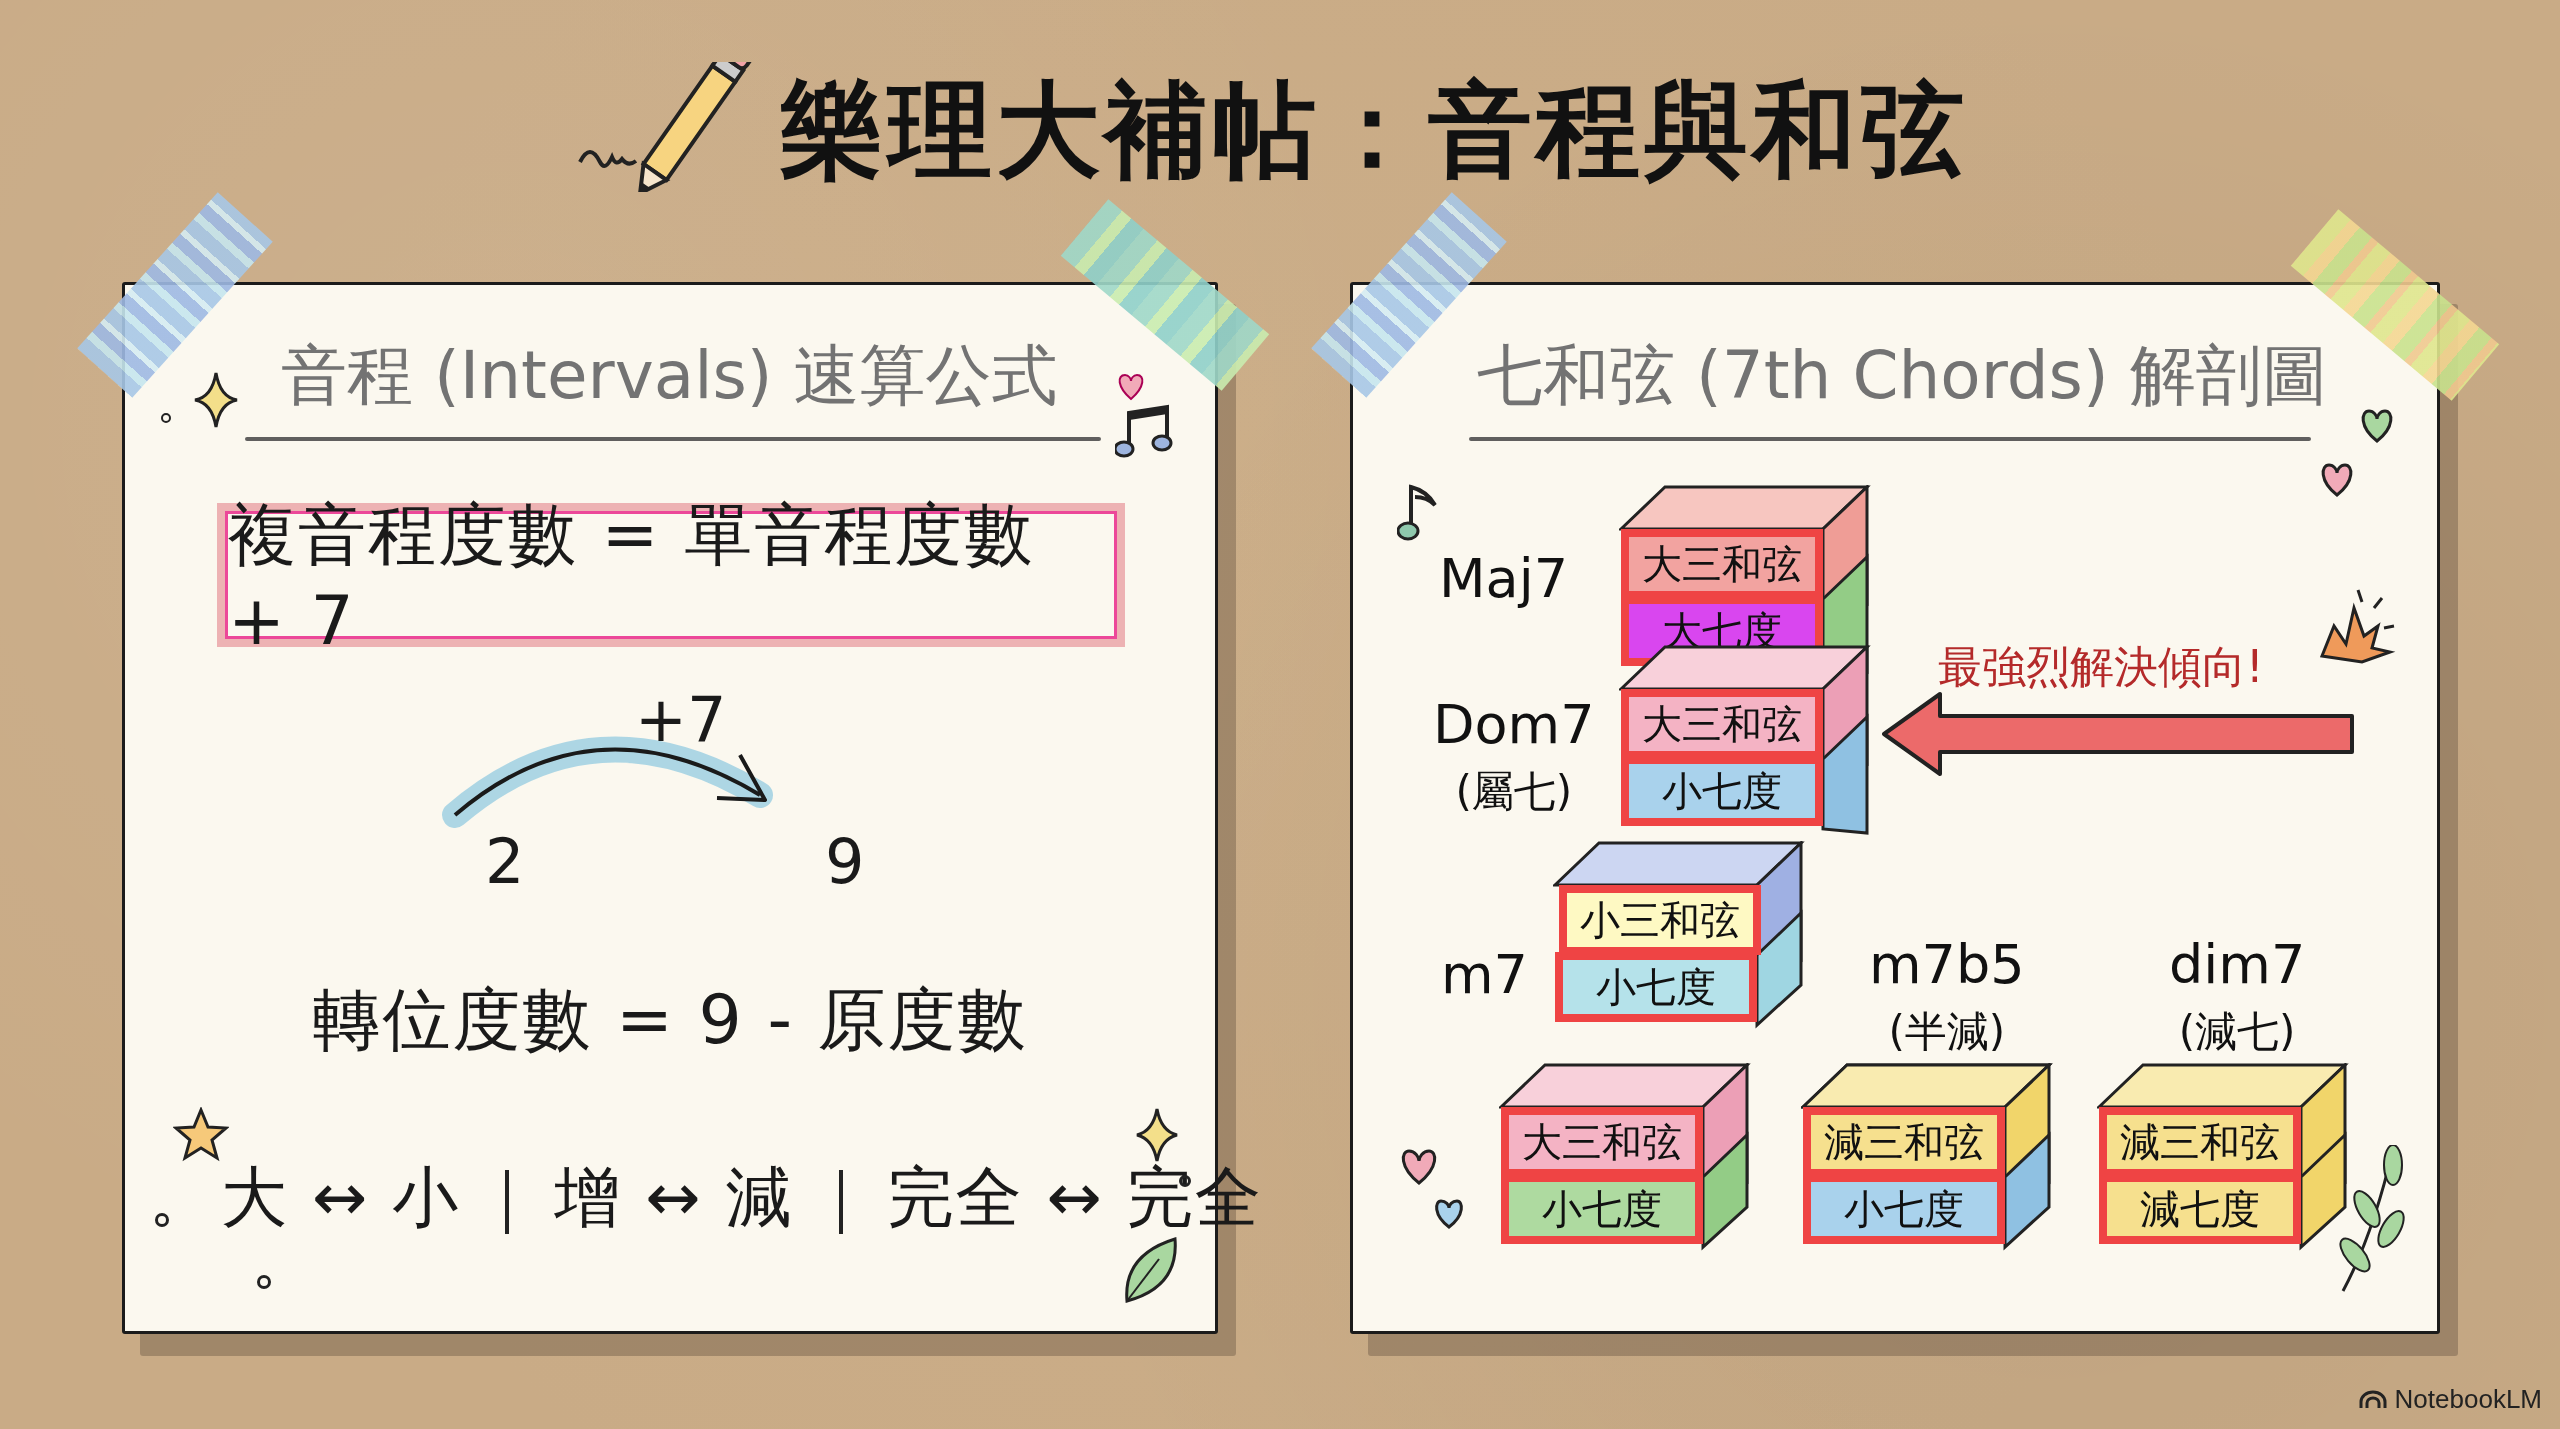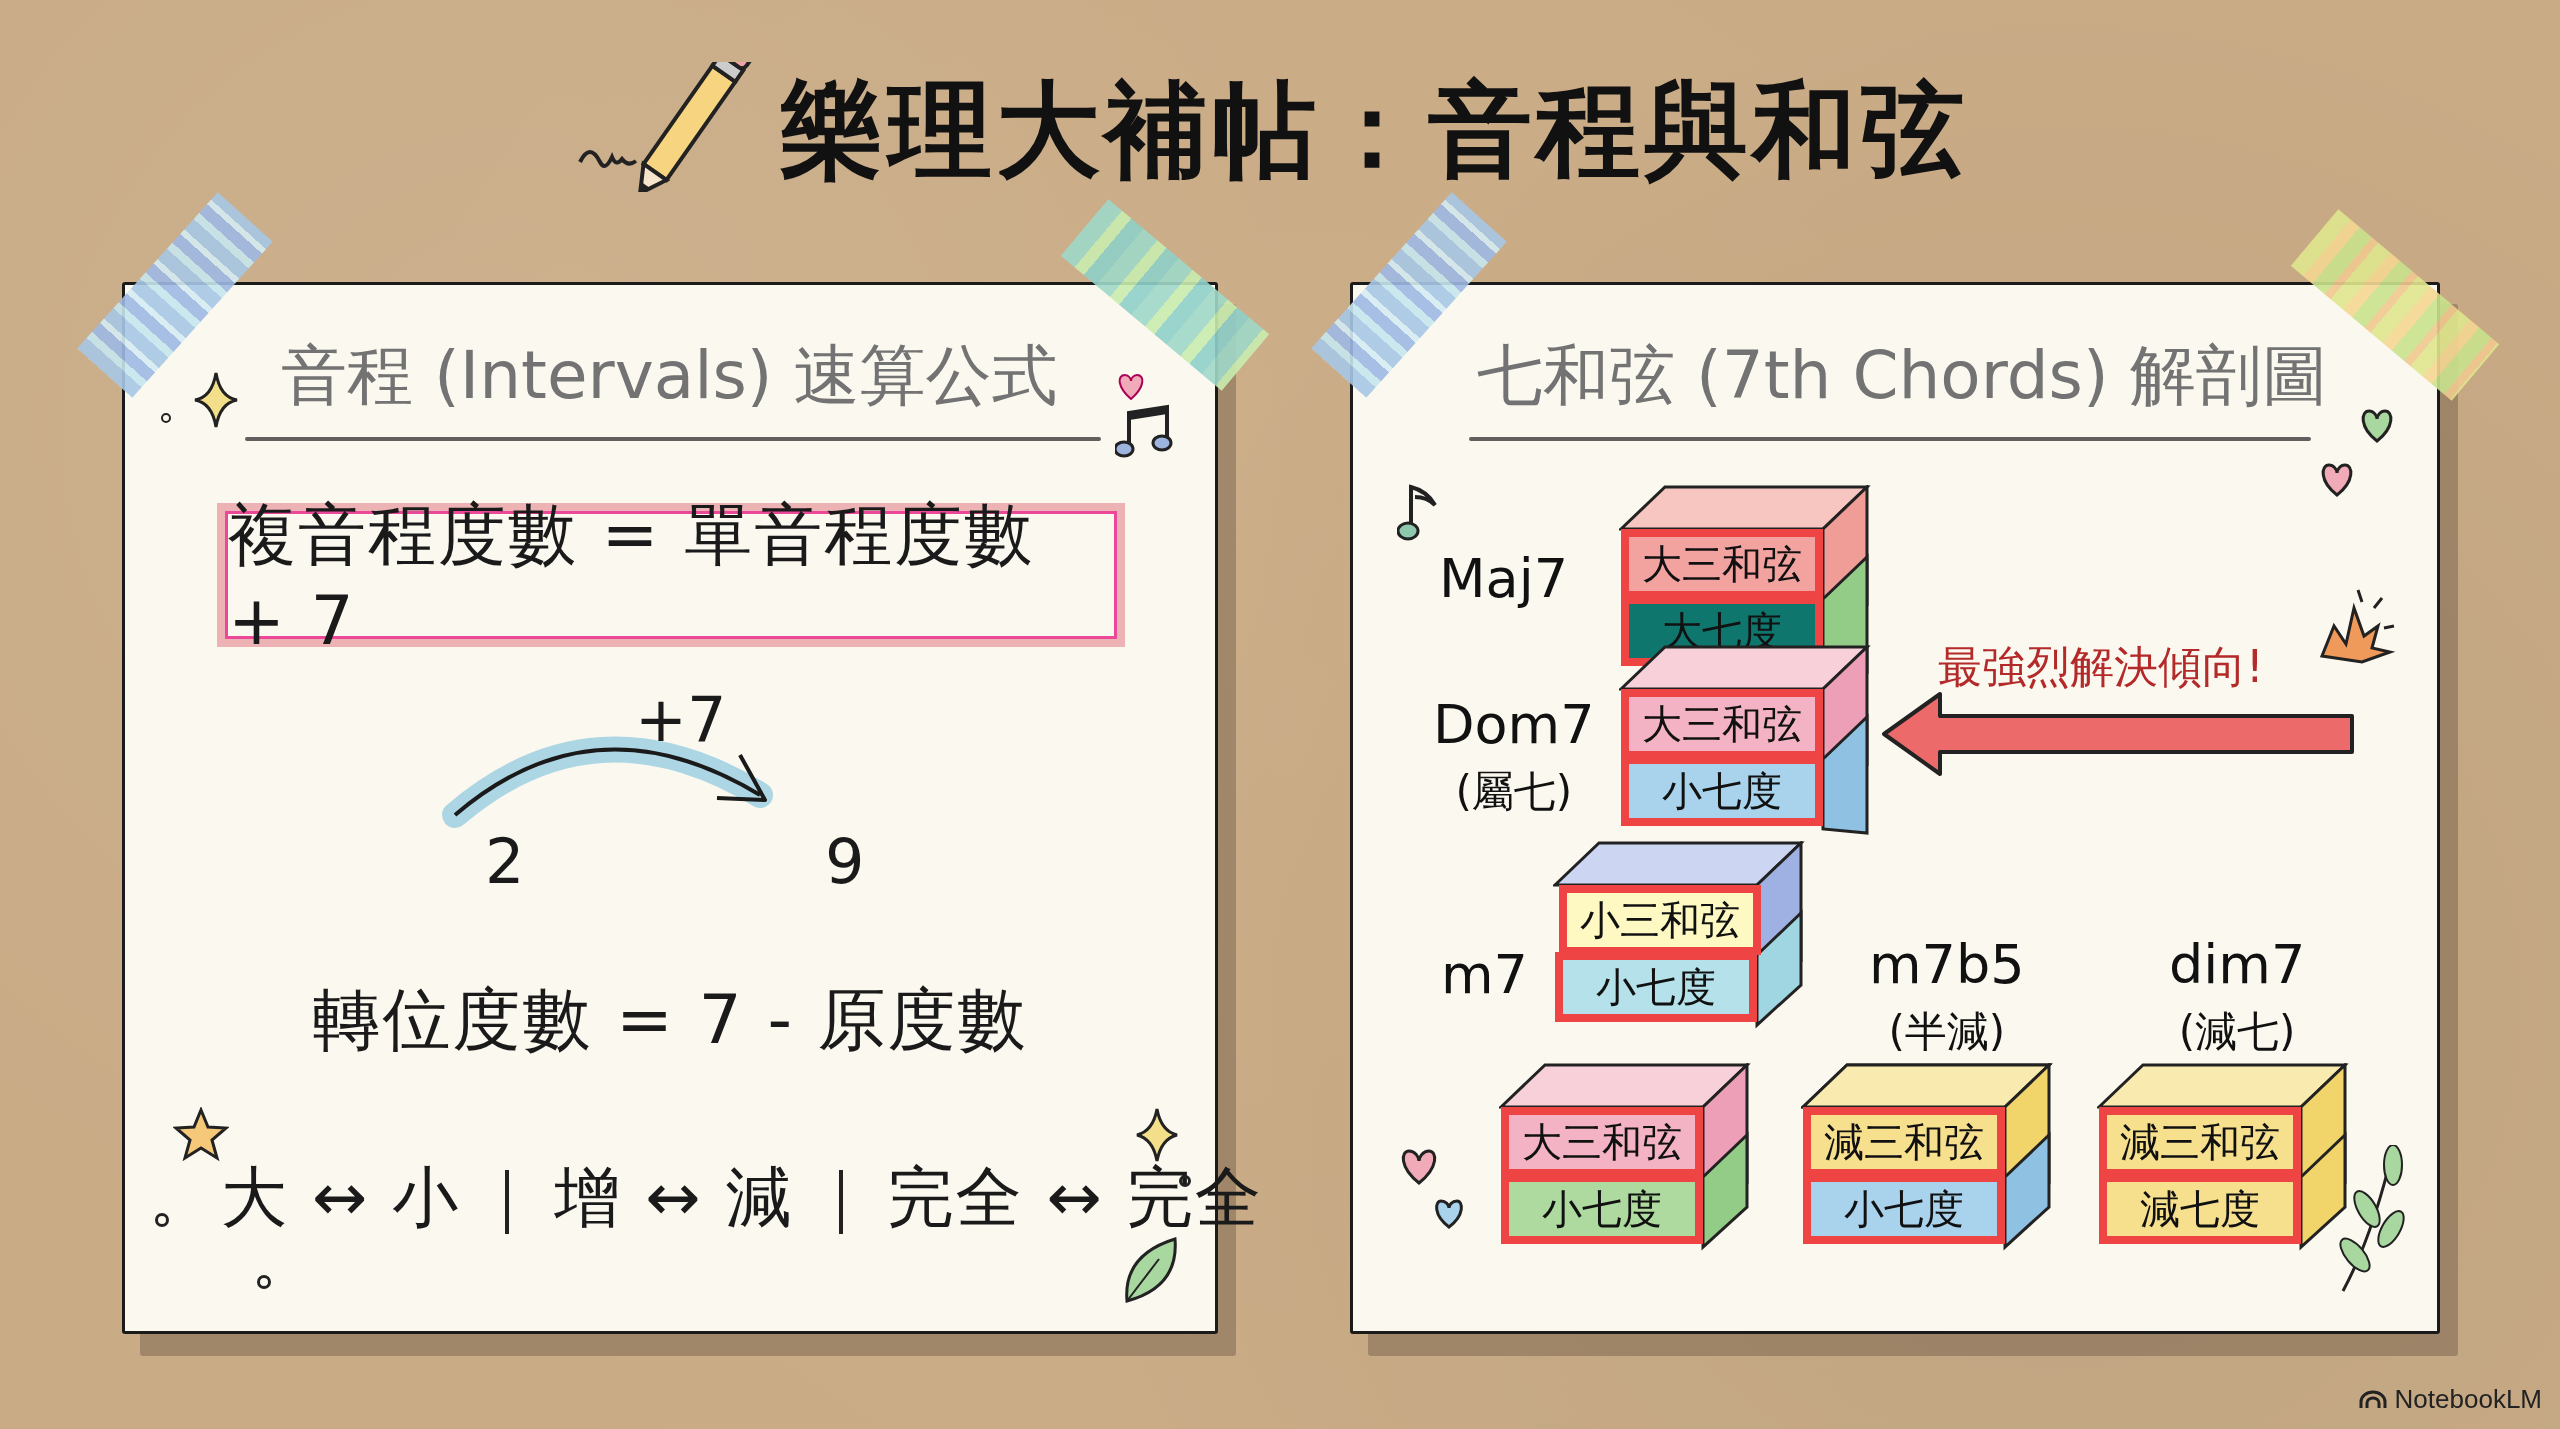--- a/index.html
+++ b/index.html
@@ -108,21 +108,21 @@
 
   <svg class="abs" style="left:300px; top:420px;" width="560" height="200" viewBox="0 0 560 200">
     <path d="M30 110 Q170 -10 335 90" fill="none" stroke="#9fd0e2" stroke-width="26" stroke-linecap="round" opacity="0.85"></path>
     <path d="M30 110 Q170 -10 335 90" fill="none" stroke="#1a1a1a" stroke-width="4"></path>
     <polyline points="315,50 340,95 292,93" fill="none" stroke="#1a1a1a" stroke-width="4" stroke-linejoin="round"></polyline>
   </svg>
   <div class="num" style="left:510px; top:398px;">+7</div>
   <div class="num" style="left:360px; top:540px;">2</div>
   <div class="num" style="left:700px; top:540px;">9</div>
 
-  <div class="inversion">轉位度數 = 7 - 原度數</div>
+  <div class="inversion">轉位度數 = 9 - 原度數</div>
 
   <div class="quality-row">
     <span>大</span>
     <span>↔</span>
     <span>小</span>
     <span class="sep"></span>
     <span>增</span>
     <span>↔</span>
     <span>減</span>
     <span class="sep"></span>
@@ -185,21 +185,21 @@
     <span class="sub">(減七)</span>
   </div>
 
   <div class="block" style="left:266px; top:200px;">
     <svg class="abs" style="left:0; top:0;" width="260" height="200">
       <polygon points="2,44 46,2 248,2 204,44" fill="#f7c6c0" stroke="#222" stroke-width="3"></polygon>
       <polygon points="204,44 248,2 248,120 204,162" fill="#ef9d96" stroke="#222" stroke-width="3"></polygon>
       <polygon points="204,114 248,72 248,188 204,230" fill="#93cc86" stroke="#222" stroke-width="3"></polygon>
     </svg>
     <div class="layer" style="left:2px; top:44px; width:202px; height:70px; background:#f2a3a0;">大三和弦</div>
-    <div class="layer" style="left:2px; top:111px; width:202px; height:70px; background:#0f766e;">大七度</div>
+    <div class="layer" style="left:2px; top:111px; width:202px; height:70px; background:#d946ef;">大七度</div>
   </div>
 
   <div class="block" style="left:266px; top:360px;">
     <svg class="abs" style="left:0; top:0;" width="260" height="200">
       <polygon points="2,44 46,2 248,2 204,44" fill="#f8d0da" stroke="#222" stroke-width="3"></polygon>
       <polygon points="204,44 248,2 248,120 204,162" fill="#ec9fb6" stroke="#222" stroke-width="3"></polygon>
       <polygon points="204,114 248,72 248,188 204,184" fill="#8fc1e2" stroke="#222" stroke-width="3"></polygon>
     </svg>
     <div class="layer" style="left:2px; top:44px; width:202px; height:70px; background:#f4b3c4;">大三和弦</div>
     <div class="layer" style="left:2px; top:111px; width:202px; height:70px; background:#a9d2ec;">小七度</div>

